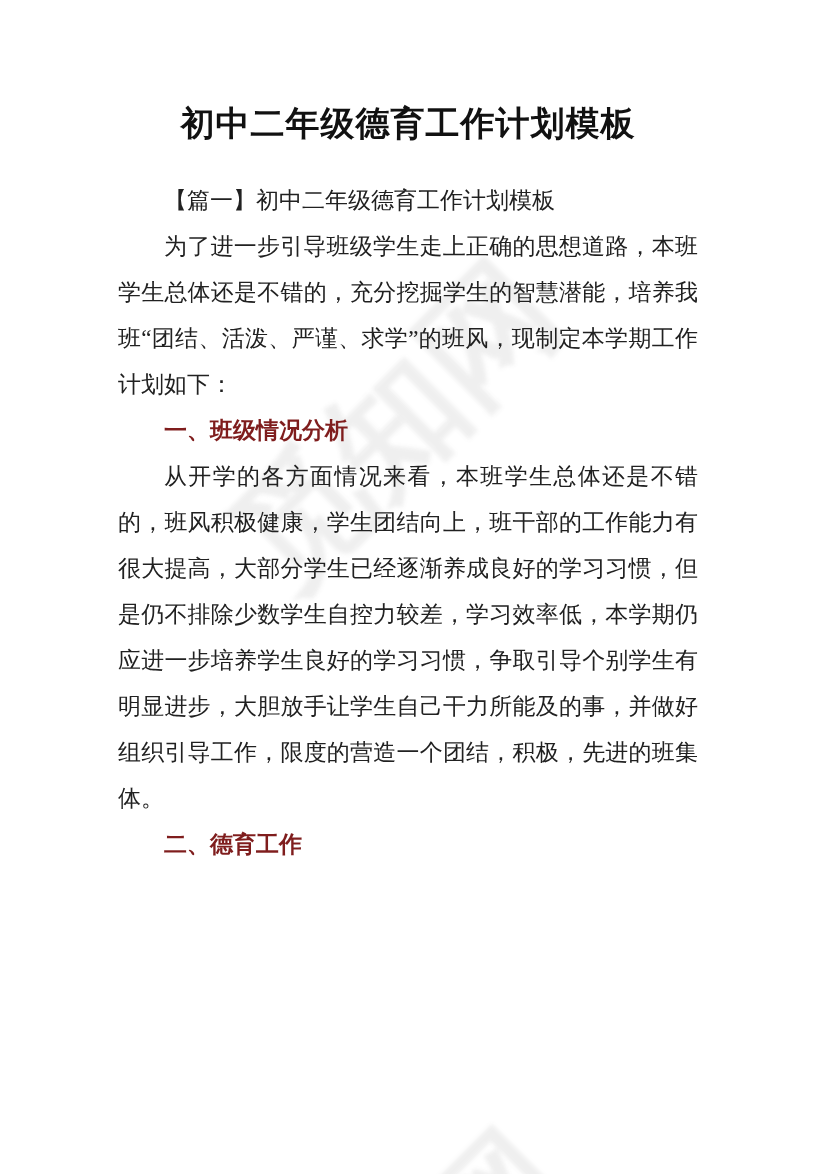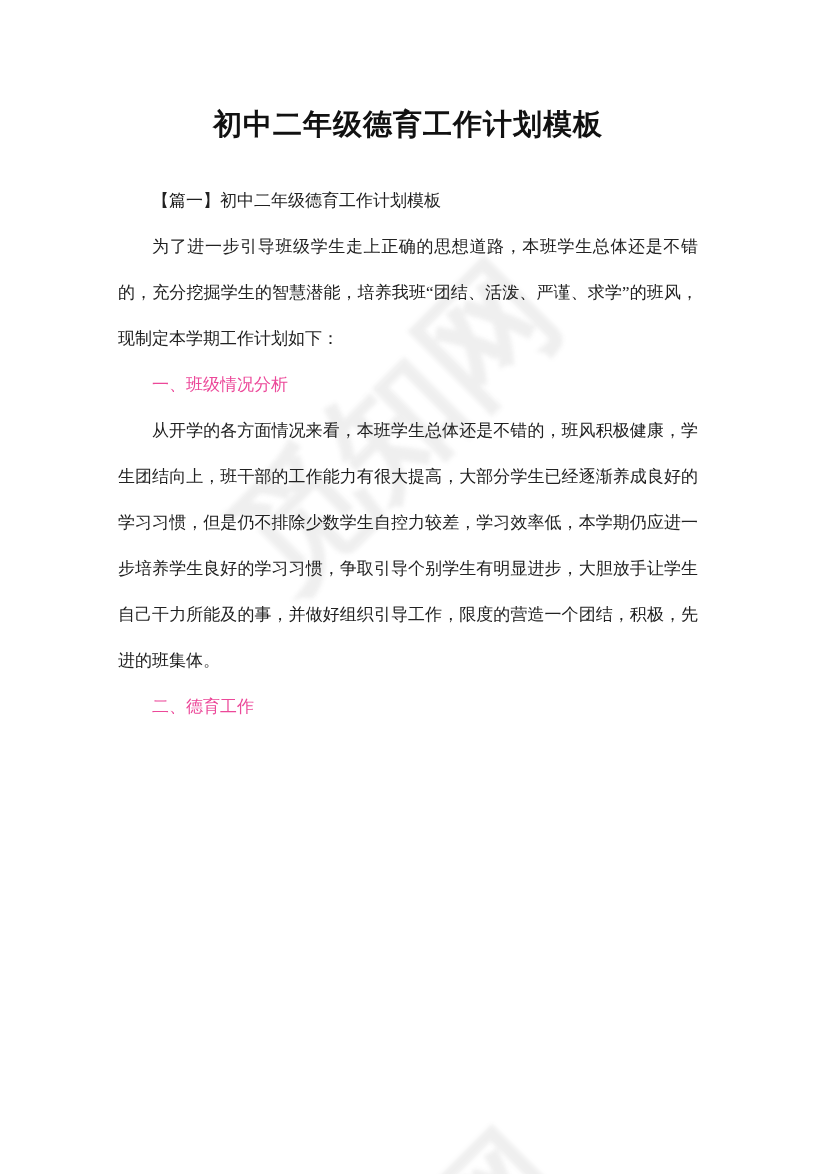--- a/index.html
+++ b/index.html
@@ -42,38 +42,38 @@
   }
   .content {
     position: absolute;
     left: 118px;
     top: 100px;
     width: 580px;
     z-index: 1;
   }
   .doc-title {
     margin: 0 0 30px 0;
-    font-size: 29px;
+    font-size: 34px;
     line-height: 48px;
     font-weight: bold;
     text-align: center;
     color: #111111;
     letter-spacing: 1px;
   }
   .block {
     margin: 0;
-    font-size: 17px;
+    font-size: 23px;
     line-height: 46px;
     color: #212121;
     text-align: justify;
     text-indent: 2em;
   }
   .heading {
-    font-weight: normal;
-    color: #ec4899;
+    font-weight: bold;
+    color: #7f1d1d;
   }
 </style>
 </head>
 <body>
 
 <div class="page">
 
   <div class="watermark mid">觅知网</div>
 
   <div class="watermark bottom">觅知网</div>

